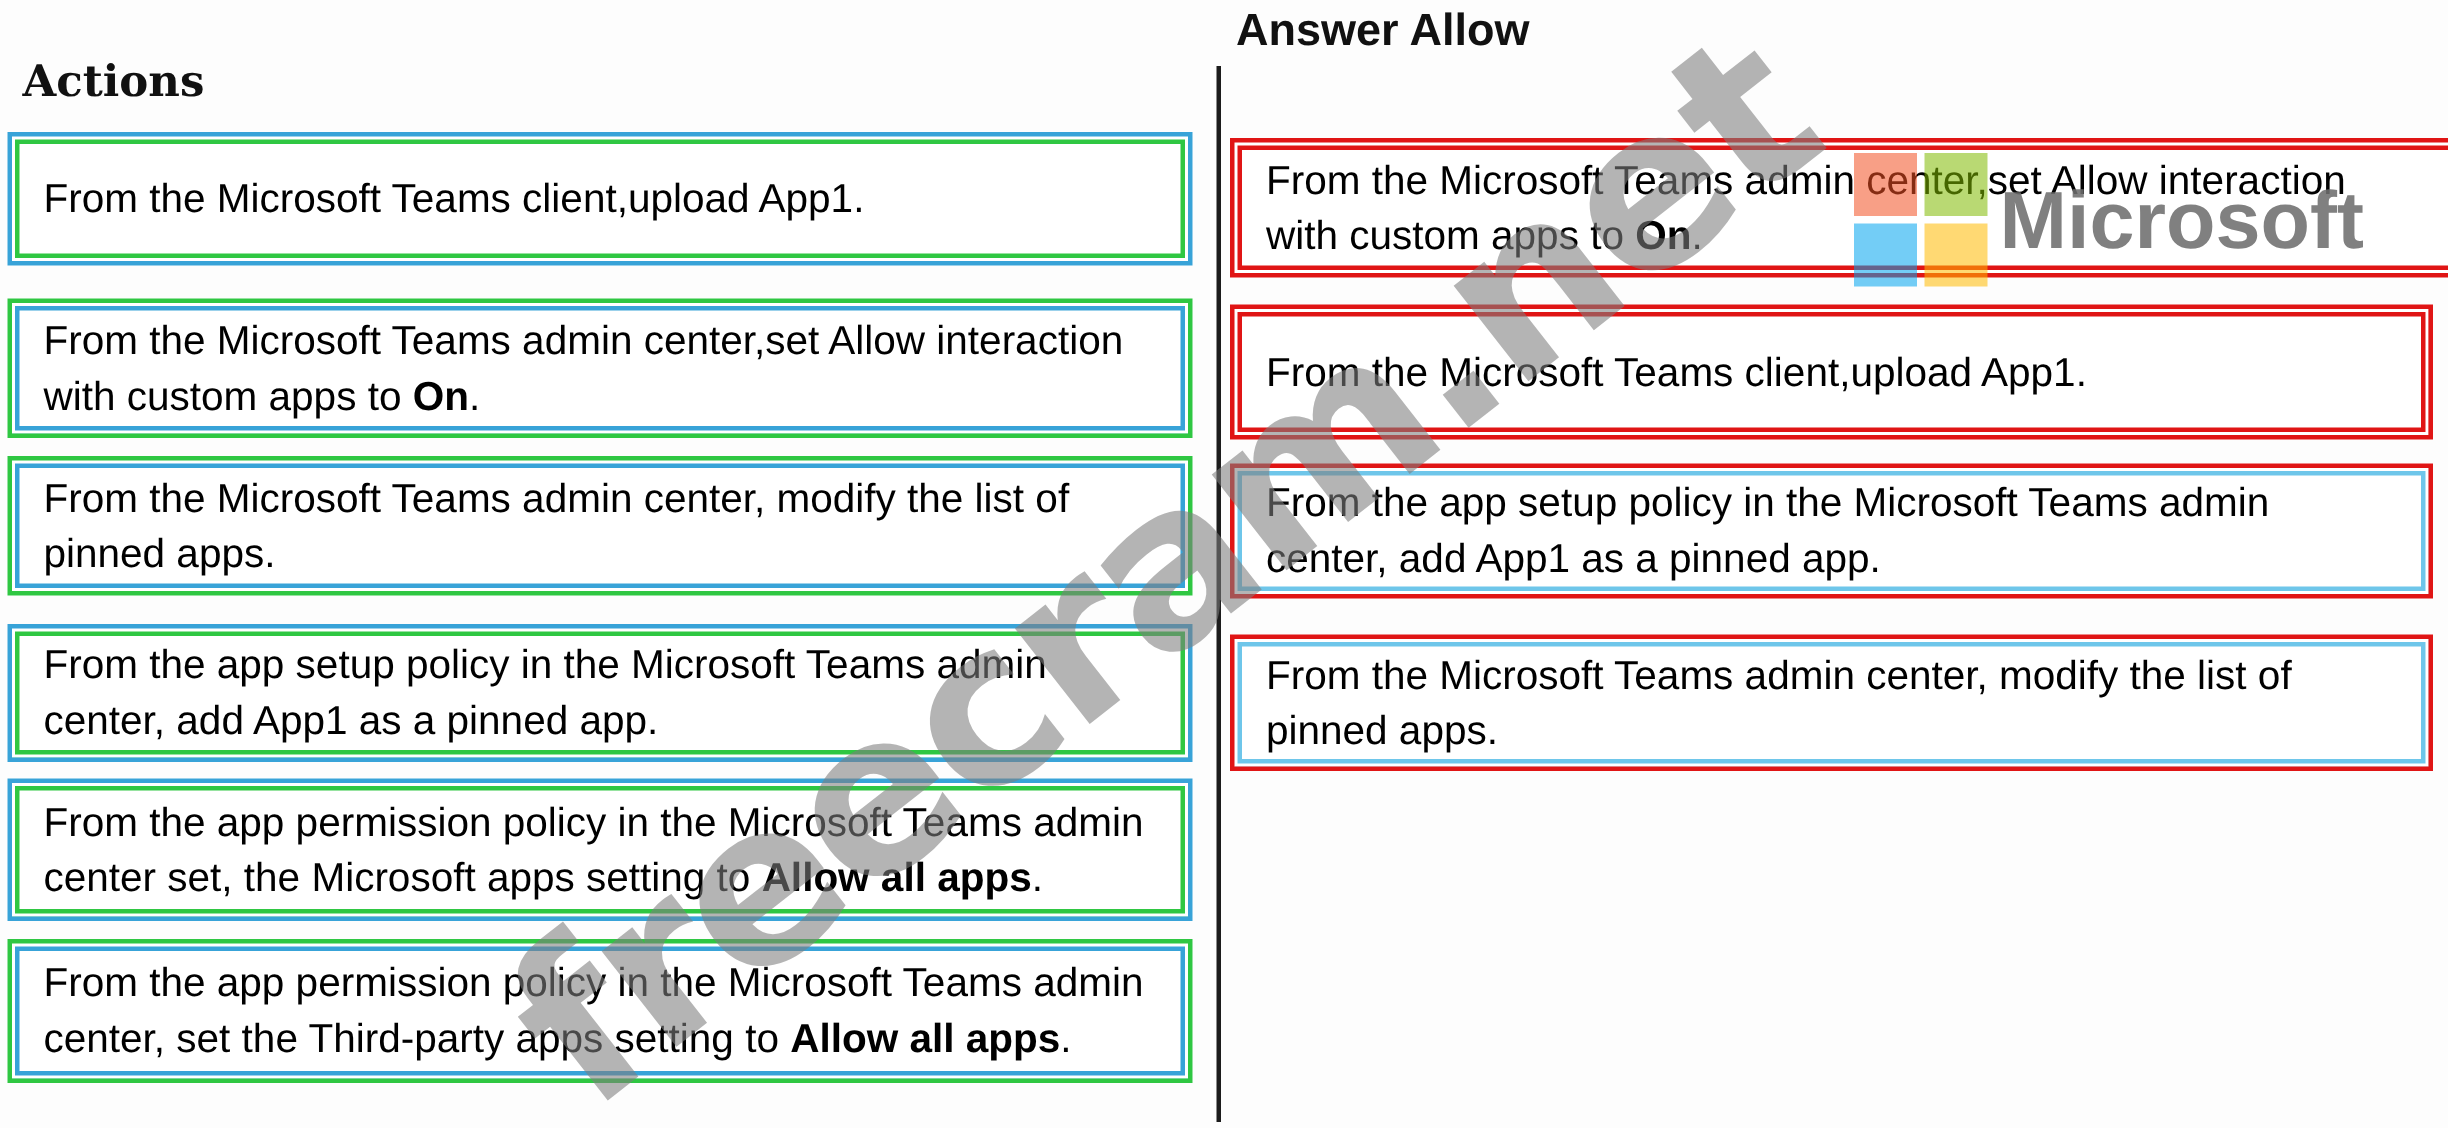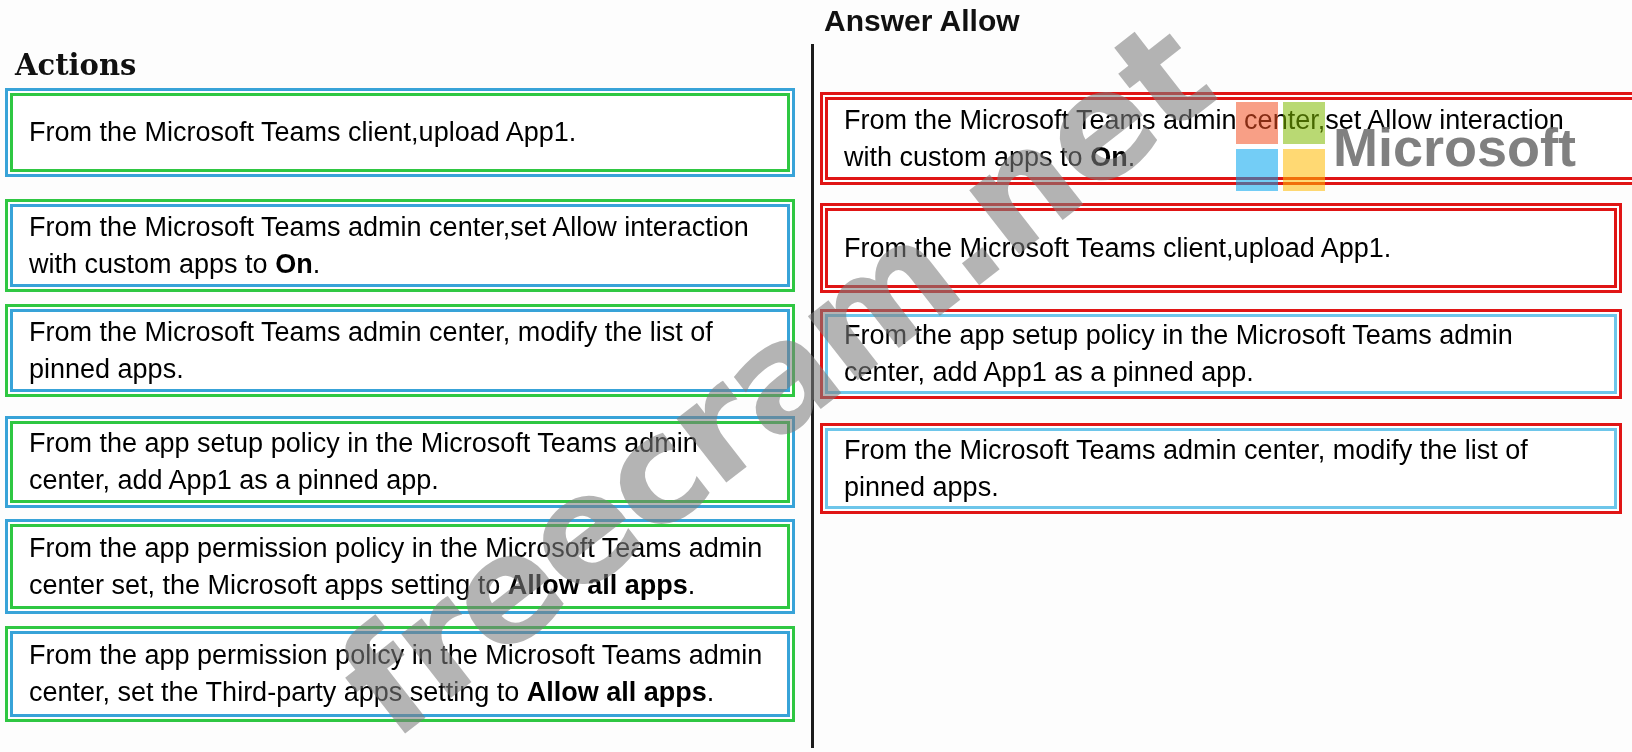--- a/index.html
+++ b/index.html
@@ -1,20 +1,20 @@
 <!DOCTYPE html>
 <html><head>
 <meta charset="utf-8">
 <style>
   html,body{margin:0;padding:0;background:#fff;}
   #stage{position:relative;width:1632px;height:752px;background:#fdfdfd;overflow:hidden;
          font-family:"Liberation Sans",sans-serif;}
 
   .heading{position:absolute;margin:0;color:#111;font-weight:bold;}
-  #actions-title{left:15px;top:48px;font-size:29px;font-family:"DejaVu Serif",serif;}
+  #actions-title{left:15px;top:37px;font-size:29px;font-family:"DejaVu Serif",serif;}
   #answer-title{left:824px;top:4px;font-size:30px;font-family:"Liberation Sans",sans-serif;}
 
   #divider{position:absolute;left:811px;top:44px;width:3px;height:704px;background:#1c1c1c;}
 
   .box{position:absolute;box-sizing:border-box;background:#fff;
        border:3px solid var(--o);
        box-shadow:inset 0 0 0 2px #fff, inset 0 0 0 5px var(--i);
        display:flex;align-items:center;padding:6px 21px;}
   .act{left:5px;width:790px;}
   .ans{left:820px;width:802px;}

